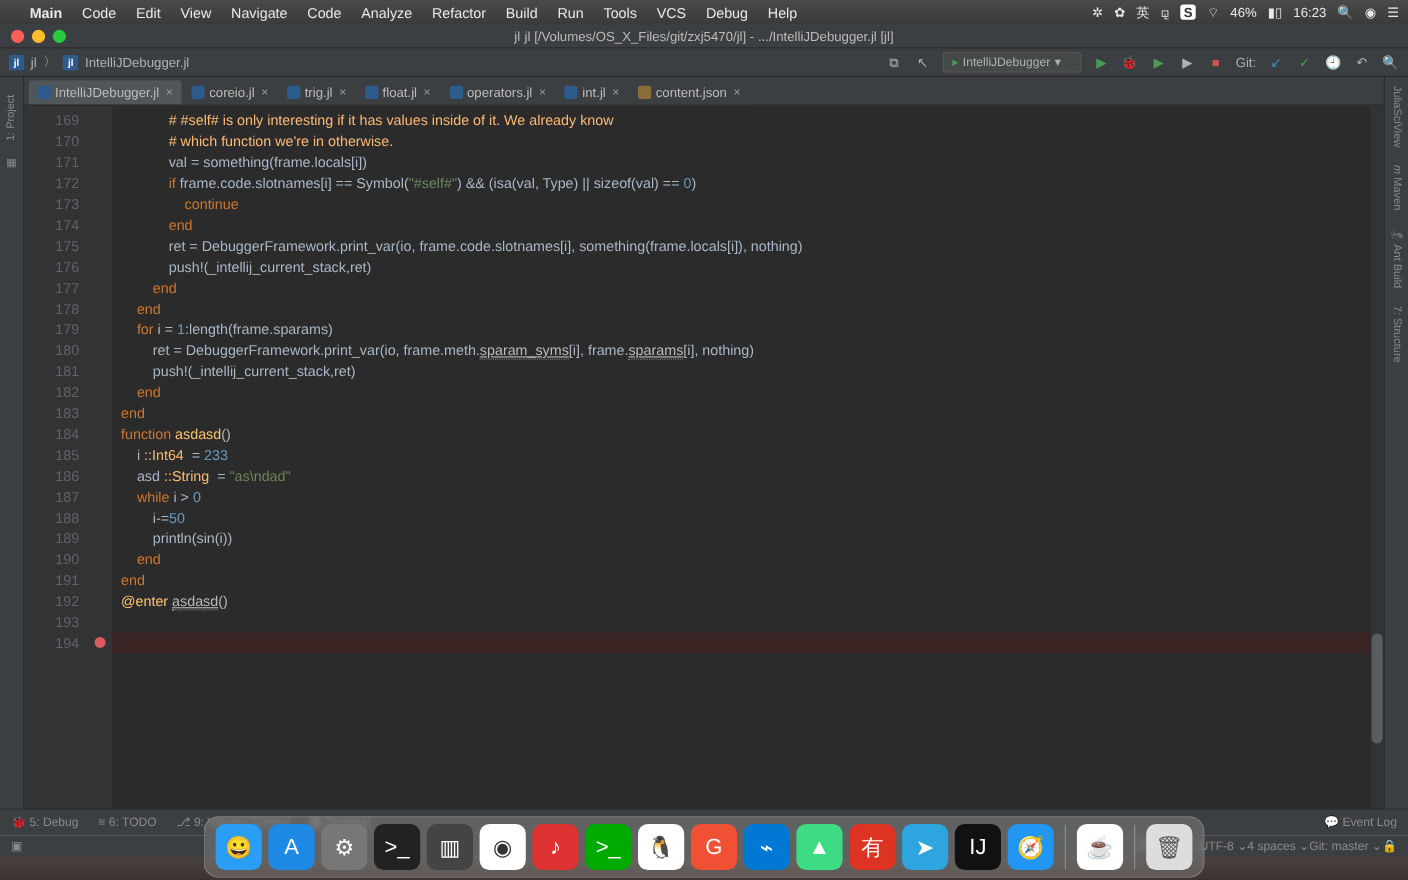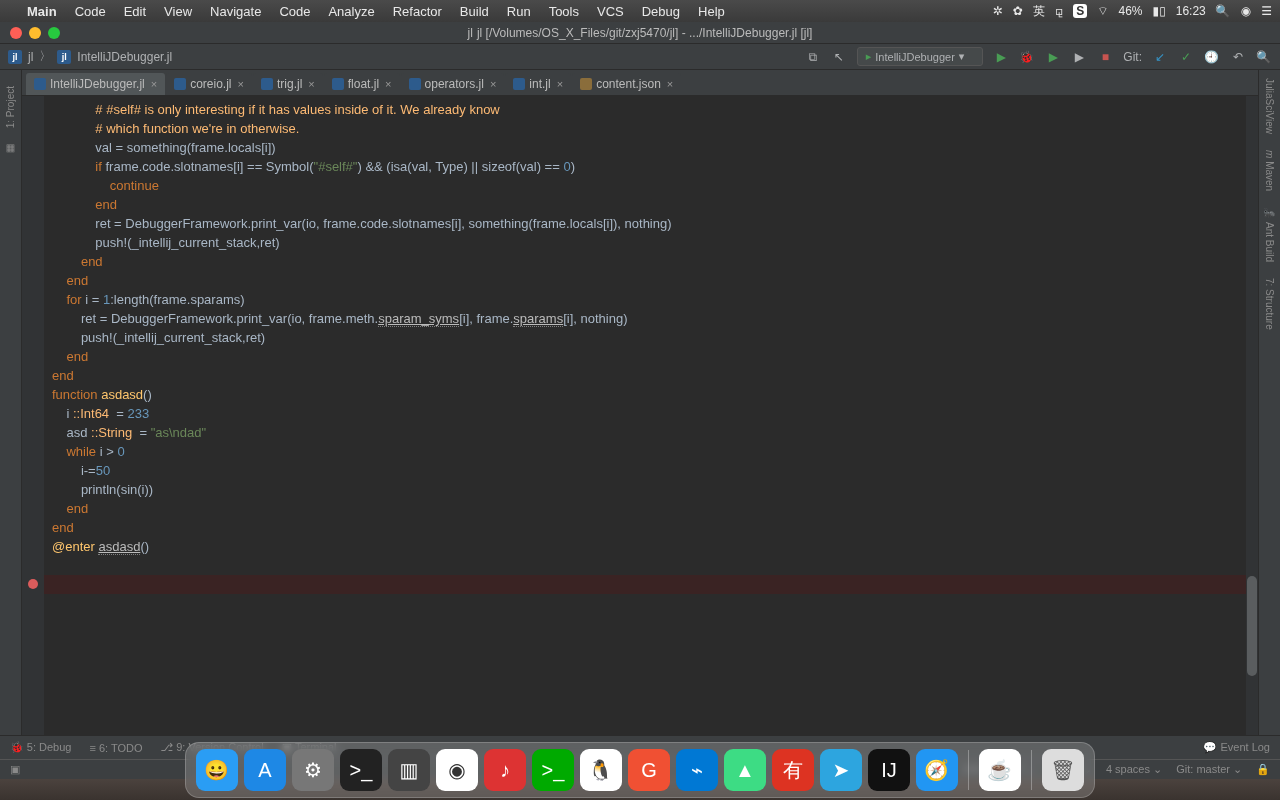--- a/index.html
+++ b/index.html
@@ -38,21 +38,21 @@
 .guttermarks { width:22px; background:#313335; padding-top:4px;}
 .bpmark { width:10px; height:10px; background:#db5c5c; border-radius:50%; margin:4px auto 0;}
 .code { flex:1; padding:4px 0 4px 8px; white-space:pre; color:#a9b7c6; position:relative;}
 .breakpoint-line { position:absolute; left:0; right:0; height:19px; background:#3a2323; }
 .k{color:#cc7832;} .s{color:#6a8759;} .c{color:#fdba74;} .n{color:#6897bb;} .fn{color:#ffc66d;} .mac{color:#ffc66d;} .uq{color:#bbb; border-bottom:1px dotted #808080;text-decoration:underline;}
 .scrollbar-track { position:absolute; right:0; top:0; bottom:0; width:12px; background:#313335;}
 .scrollbar-thumb { position:absolute; right:1px; width:10px; background:#5a5d5f; border-radius:5px;}
 .bottombar { height:24px; background:#3c3f41; border-top:1px solid #2b2b2b; display:flex; align-items:center; padding:0 10px; font-size:11px; color:#8a8a8a; gap:18px;}
 .bottombar .r { margin-left:auto; display:flex; gap:12px; align-items:center;}
 .statusbar { height:20px; background:#3c3f41; border-top:1px solid #555; display:flex; align-items:center; padding:0 10px; font-size:11px; color:#8a8a8a;}
-.statusbar .r { margin-left:auto; display:flex; gap:14px;}
+.statusbar .r { margin-left:auto; display:flex; }
 .dock { position:absolute; bottom:2px; left:50%; transform:translateX(-50%); height:56px; background:rgba(200,200,200,0.25); border-radius:14px; display:flex; align-items:center; padding:0 10px; gap:6px; backdrop-filter:blur(4px); border:1px solid rgba(255,255,255,0.2);}
 .dock .app { width:42px; height:42px; border-radius:9px; background:#888; display:flex; align-items:center; justify-content:center; font-size:20px; color:#fff;}
 .desktop-strip { position:absolute; bottom:0; left:0; right:0; height:60px; background:linear-gradient(#6b5f5a,#3a332f); z-index:-1;}
 .sep{width:1px;height:40px;background:rgba(255,255,255,0.3);margin:0 4px;}
 </style>
 </head>
 <body>
 
 <div class="menubar">
   <span class="apple"></span>
@@ -161,20 +161,21 @@
           <span>int.jl</span>
           <span class="x">×</span>
         </div>
         <div class="tab inactive">
           <span class="fi json"></span>
           <span>content.json</span>
           <span class="x">×</span>
         </div>
       </div>
     <div class="editor">
+      <div class="linenos" id="linenos">169<br>170<br>171<br>172<br>173<br>174<br>175<br>176<br>177<br>178<br>179<br>180<br>181<br>182<br>183<br>184<br>185<br>186<br>187<br>188<br>189<br>190<br>191<br>192<br>193<br>194<br></div>
       <div class="guttermarks" id="gmarks">
           <div style="height:19px"></div>
           <div style="height:19px"></div>
           <div style="height:19px"></div>
           <div style="height:19px"></div>
           <div style="height:19px"></div>
           <div style="height:19px"></div>
           <div style="height:19px"></div>
           <div style="height:19px"></div>
           <div style="height:19px"></div>

